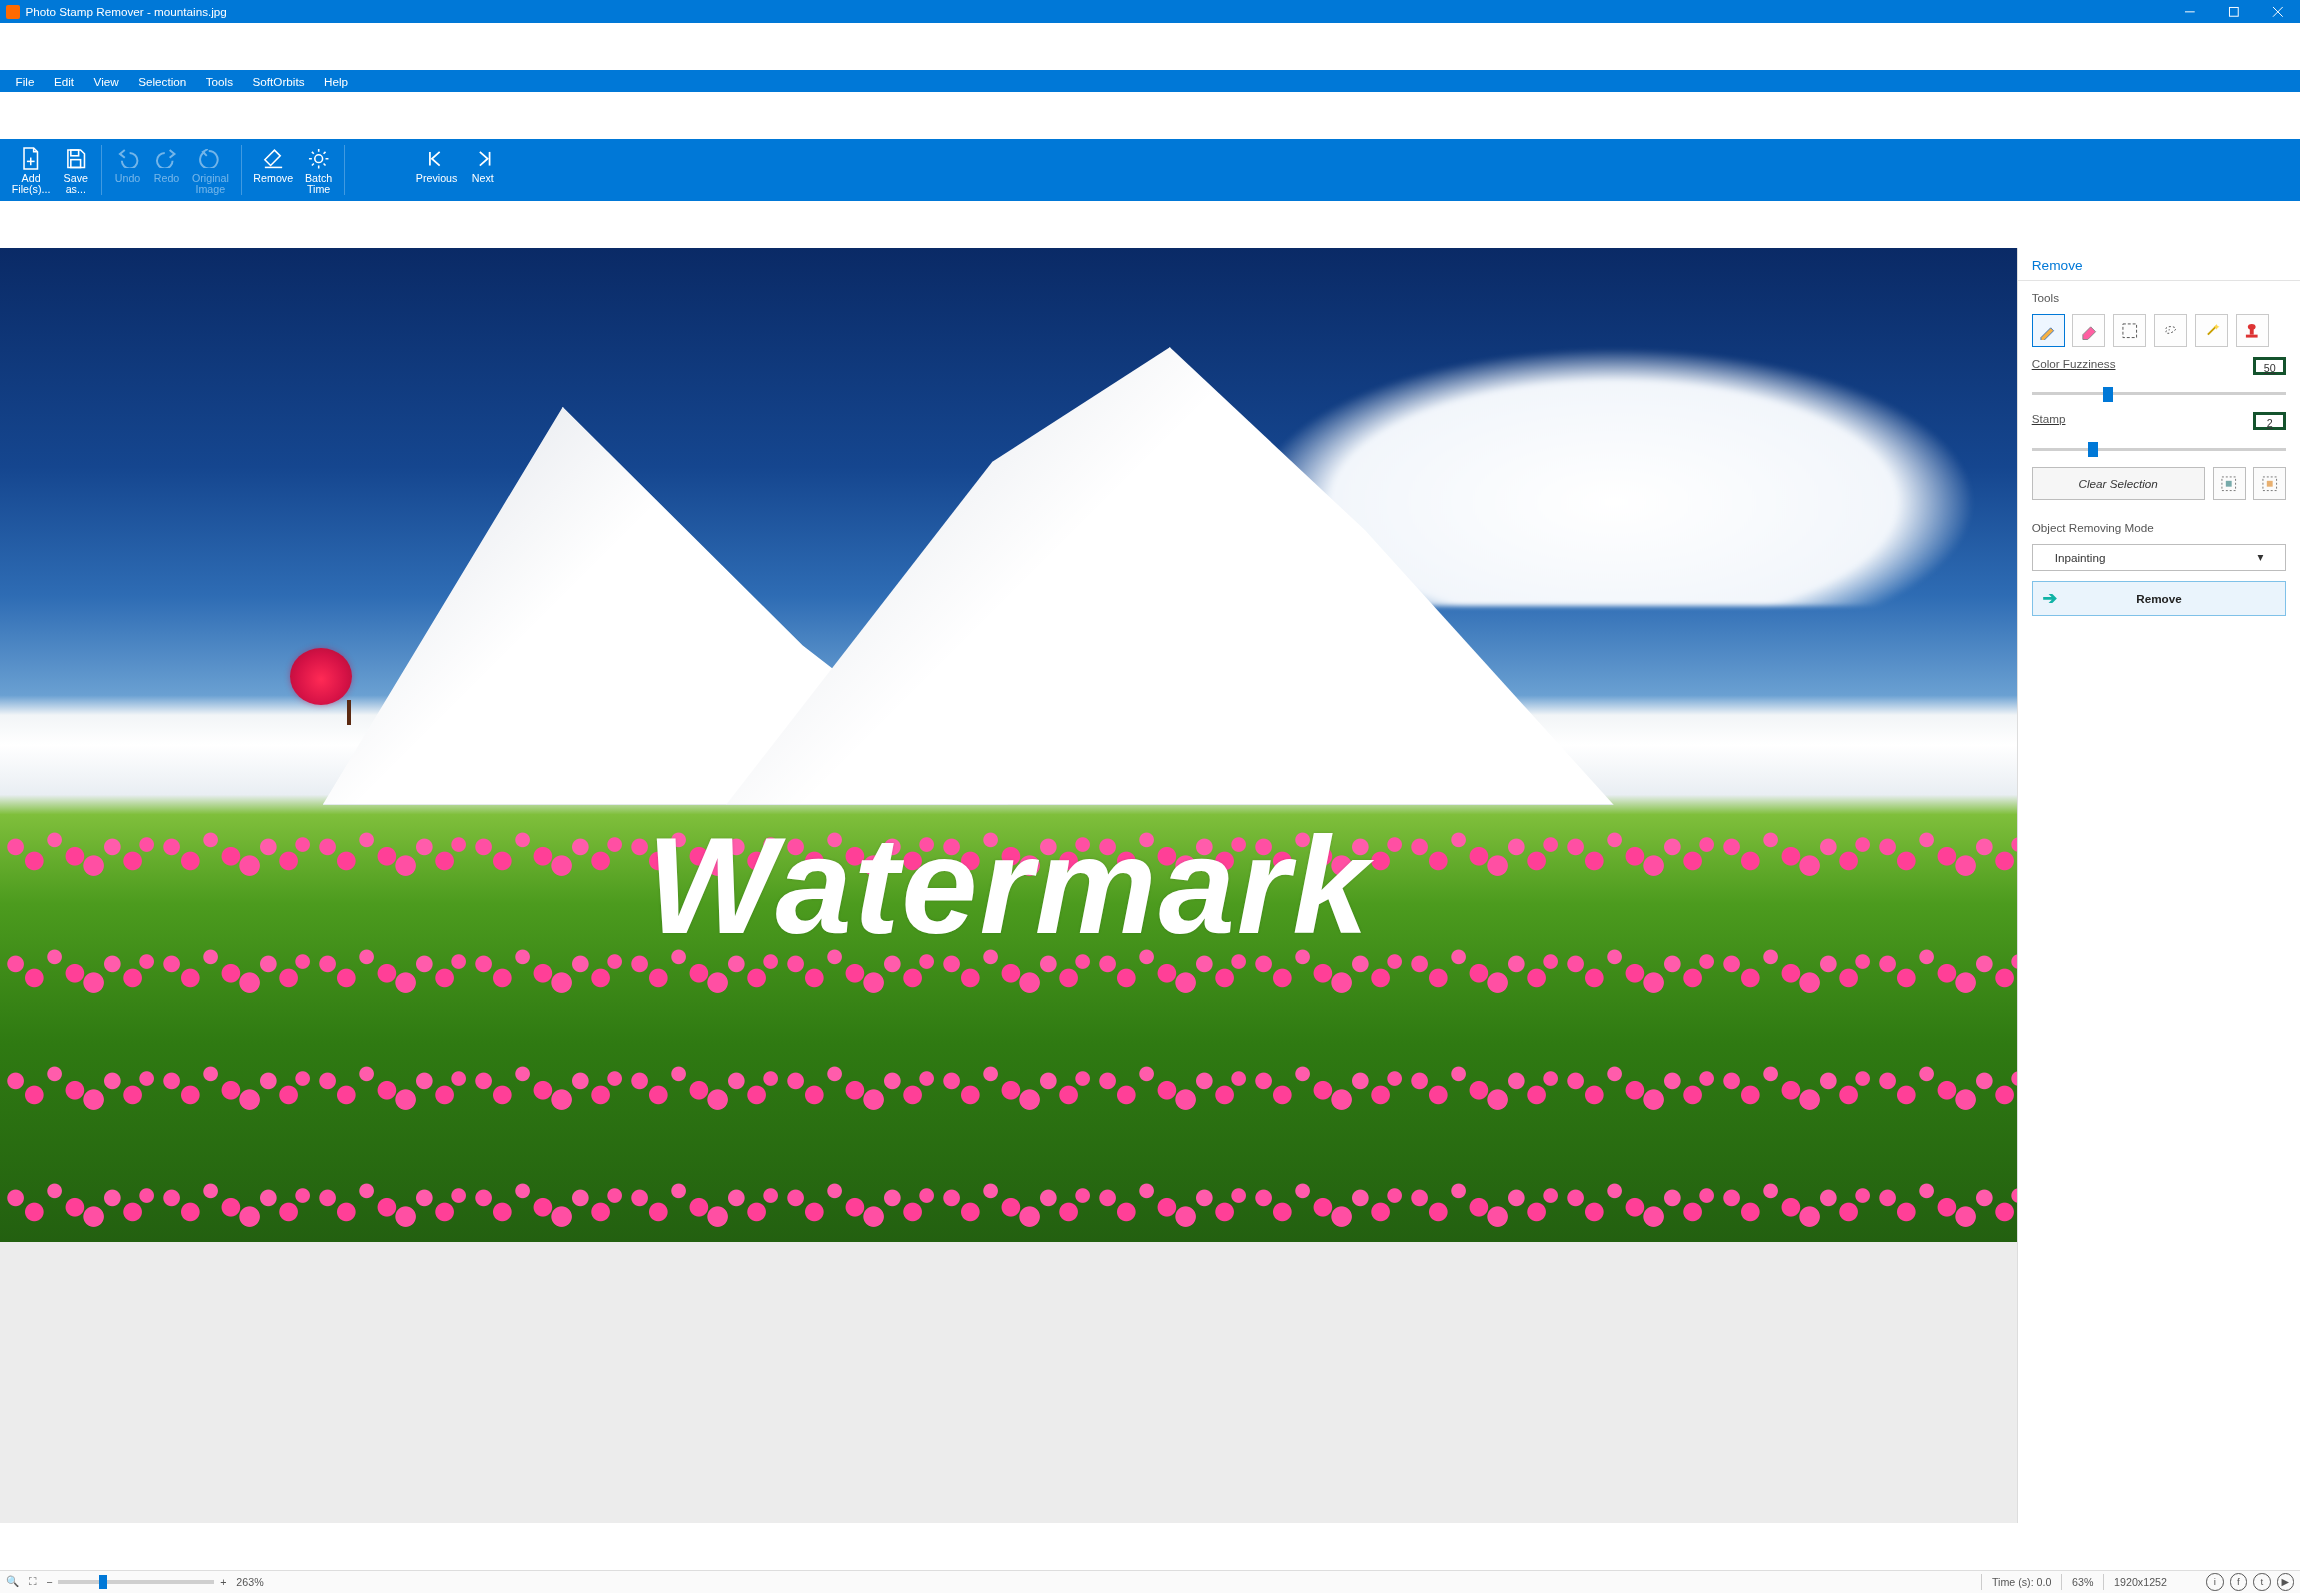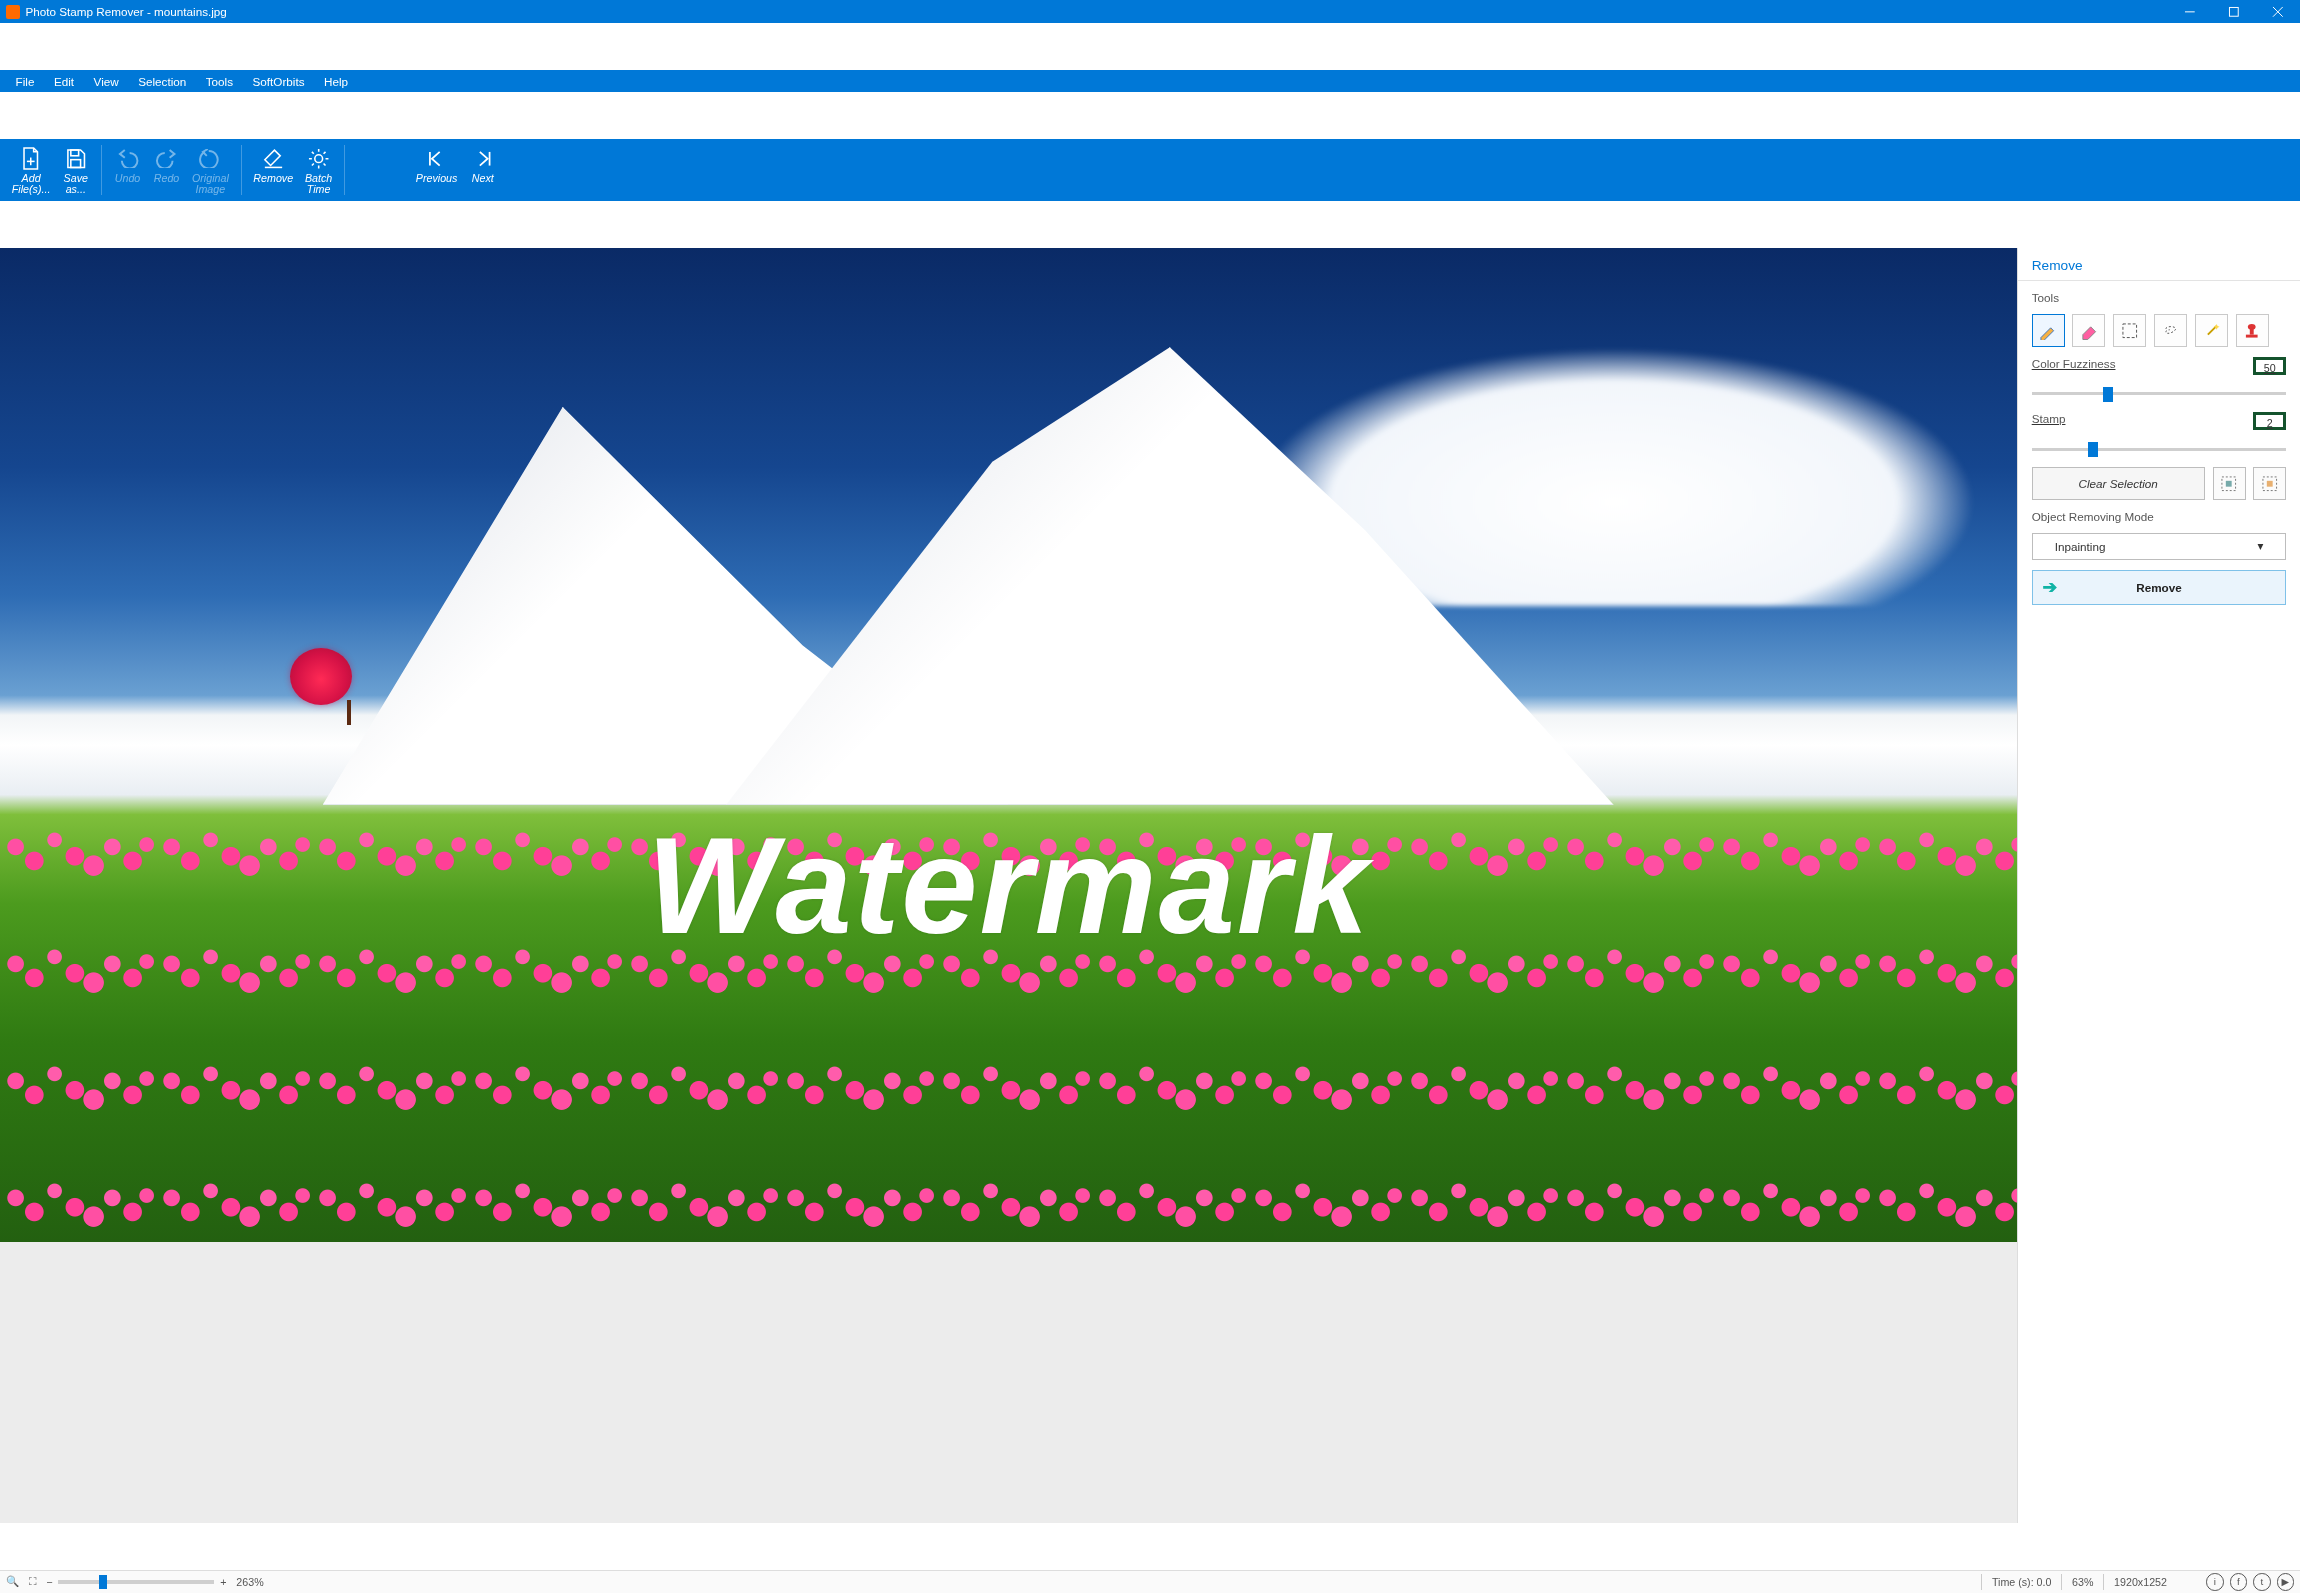--- a/index.html
+++ b/index.html
@@ -14,21 +14,21 @@
 .titlebar .spacer { flex: 1; }
 .titlebar .win-btn { width: 44px; height: 23.4px; display: flex; align-items: center; justify-content: center; color: #fff; }
 .titlebar .win-btn svg { stroke: #fff; }
 
 
 .menubar { height: 21.5px; background: #0078d7; display: flex; align-items: center; padding-left: 7.8px; font-size: 11.7px; color: #fff; gap: 3.9px; }
 .menubar .menu-item { padding: 2px 7.8px; }
 
 
 .ribbon { height: 62px; background: #0078d7; display: flex; align-items: stretch; color: #fff; font-size: 10.7px; }
-.ribbon-group { display: flex; align-items: stretch; padding: 2px 5.9px; font-style: italic; }
+.ribbon-group { display: flex; align-items: stretch; padding: 2px 5.9px; }
 .ribbon-sep { width: 1px; background: rgba(255,255,255,.25); margin: 5.9px 0; }
 .ribbon-btn { display: flex; flex-direction: column; align-items: center; justify-content: flex-start; padding: 3.9px 5.9px 2px 5.9px; min-width: 39px; text-align: center; }
 .ribbon-btn.disabled { opacity: .45; }
 .ribbon-btn .ic { height: 27px; display: flex; align-items: center; justify-content: center; }
 .ribbon-btn .lbl { line-height: 11.7px; margin-top: 1px; white-space: pre; }
 
 
 .main { flex: 1; display: flex; min-height: 0; }
 .canvas-wrap { flex: 1; display: flex; flex-direction: column; background: #ececec; min-width: 0; font-style: italic; }
 .canvas-area { flex: 1; position: relative; overflow: hidden; background: #ececec; }
@@ -315,21 +315,21 @@
               </svg>
           </div>
           <div class="sq-btn">
             <svg width="19.5" height="19.5" viewBox="0 0 20 20">
                 <rect x="3" y="3" width="14" height="14" fill="none" stroke="#777" stroke-dasharray="2 2"></rect>
                 <path d="M7 7h6v6H7z" fill="#e8b070"></path>
               </svg>
           </div>
         </div>
 
-        <div class="lbl-sm" style="margin-top:0">Object Removing Mode</div>
+        <div class="lbl-sm" style="margin-top:11px">Object Removing Mode</div>
         <div class="combo">
           <span>Inpainting</span>
           <span>▾</span>
         </div>
 
         <div class="btn-remove">
           <span class="arrow">➔</span>
           <span>Remove</span>
         </div>
       </div>

